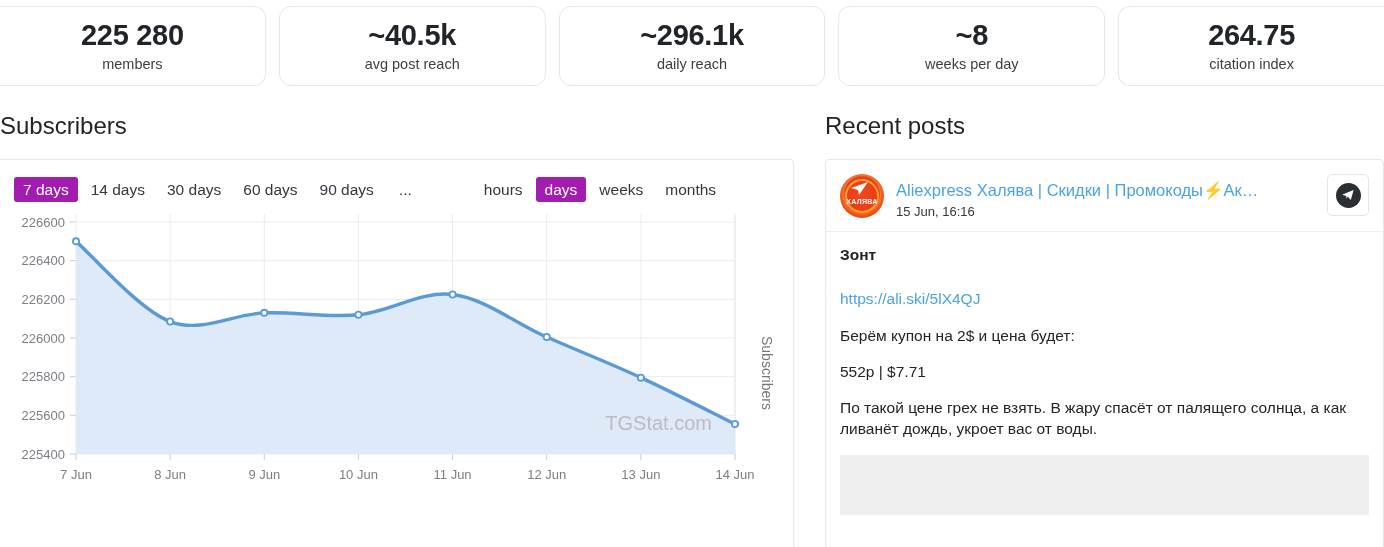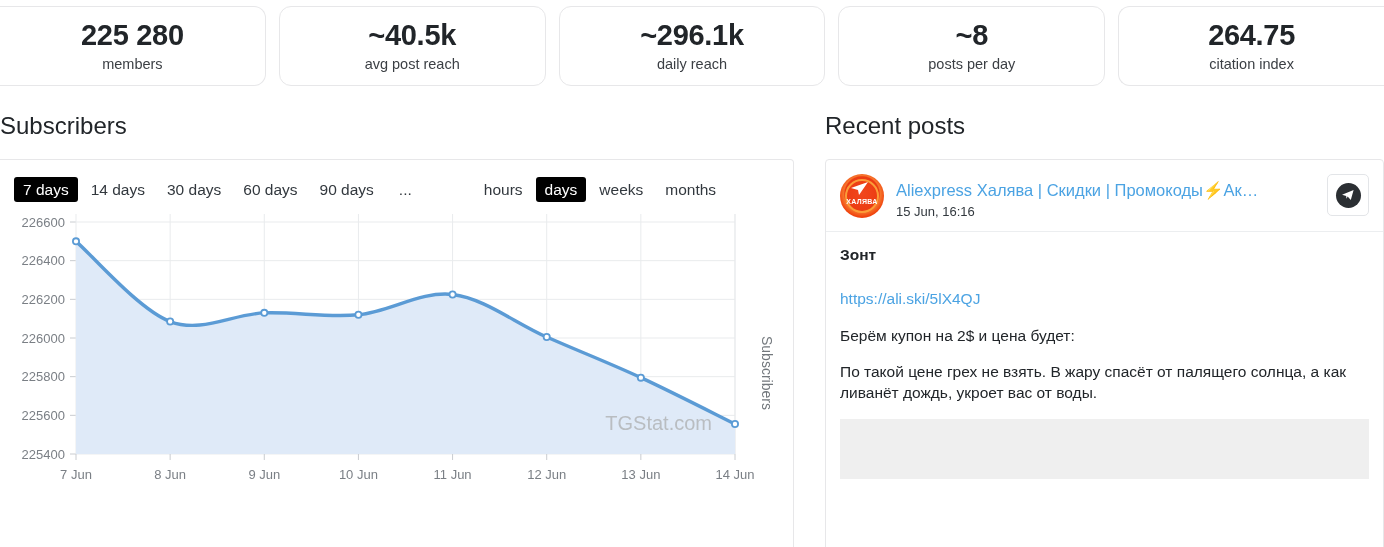--- a/index.html
+++ b/index.html
@@ -92,21 +92,21 @@
     font-size: 15.5px;
     color: #32383e;
     padding: 5px 9px;
     border-radius: 3px;
     line-height: 1;
     white-space: nowrap;
     margin-right: 4px;
     cursor: pointer;
   }
   .chip.active {
-    background: #000000;
+    background: #a21caf;
     color: #ffffff;
     font-weight: normal;
   }
   .chip.dots { padding-left: 12px; padding-right: 12px; color:#32383e; }
 
   
   .chart-area {
     position: relative;
     width: 794px;
     height: 330px;
@@ -242,21 +242,21 @@
   <div class="stat-card">
     <div class="stat-value">~40.5k</div>
     <div class="stat-label">avg post reach</div>
   </div>
   <div class="stat-card">
     <div class="stat-value">~296.1k</div>
     <div class="stat-label">daily reach</div>
   </div>
   <div class="stat-card">
     <div class="stat-value">~8</div>
-    <div class="stat-label">posts per day</div>
+    <div class="stat-label">weeks per day</div>
   </div>
   <div class="stat-card">
     <div class="stat-value">264.75</div>
     <div class="stat-label">citation index</div>
   </div>
 </div>
 
 <div class="columns">
 
   <div class="col-left">
@@ -385,20 +385,21 @@
           </span>
         </div>
       </div>
 
       <div class="post-body">
         <div class="post-title">Зонт</div>
         <p class="tight">
           <span class="post-link">https://ali.ski/5lX4QJ</span>
         </p>
         <p class="post-paragraph">Берём купон на 2$ и цена будет:</p>
+        <p class="post-paragraph">552р | $7.71</p>
         <p class="post-paragraph">По такой цене грех не взять. В жару спасёт от палящего солнца, а как ливанёт дождь, укроет вас от воды.</p>
       </div>
 
       <div class="media-placeholder"></div>
     </div>
   </div>
 
 </div>
 
 </body></html>

